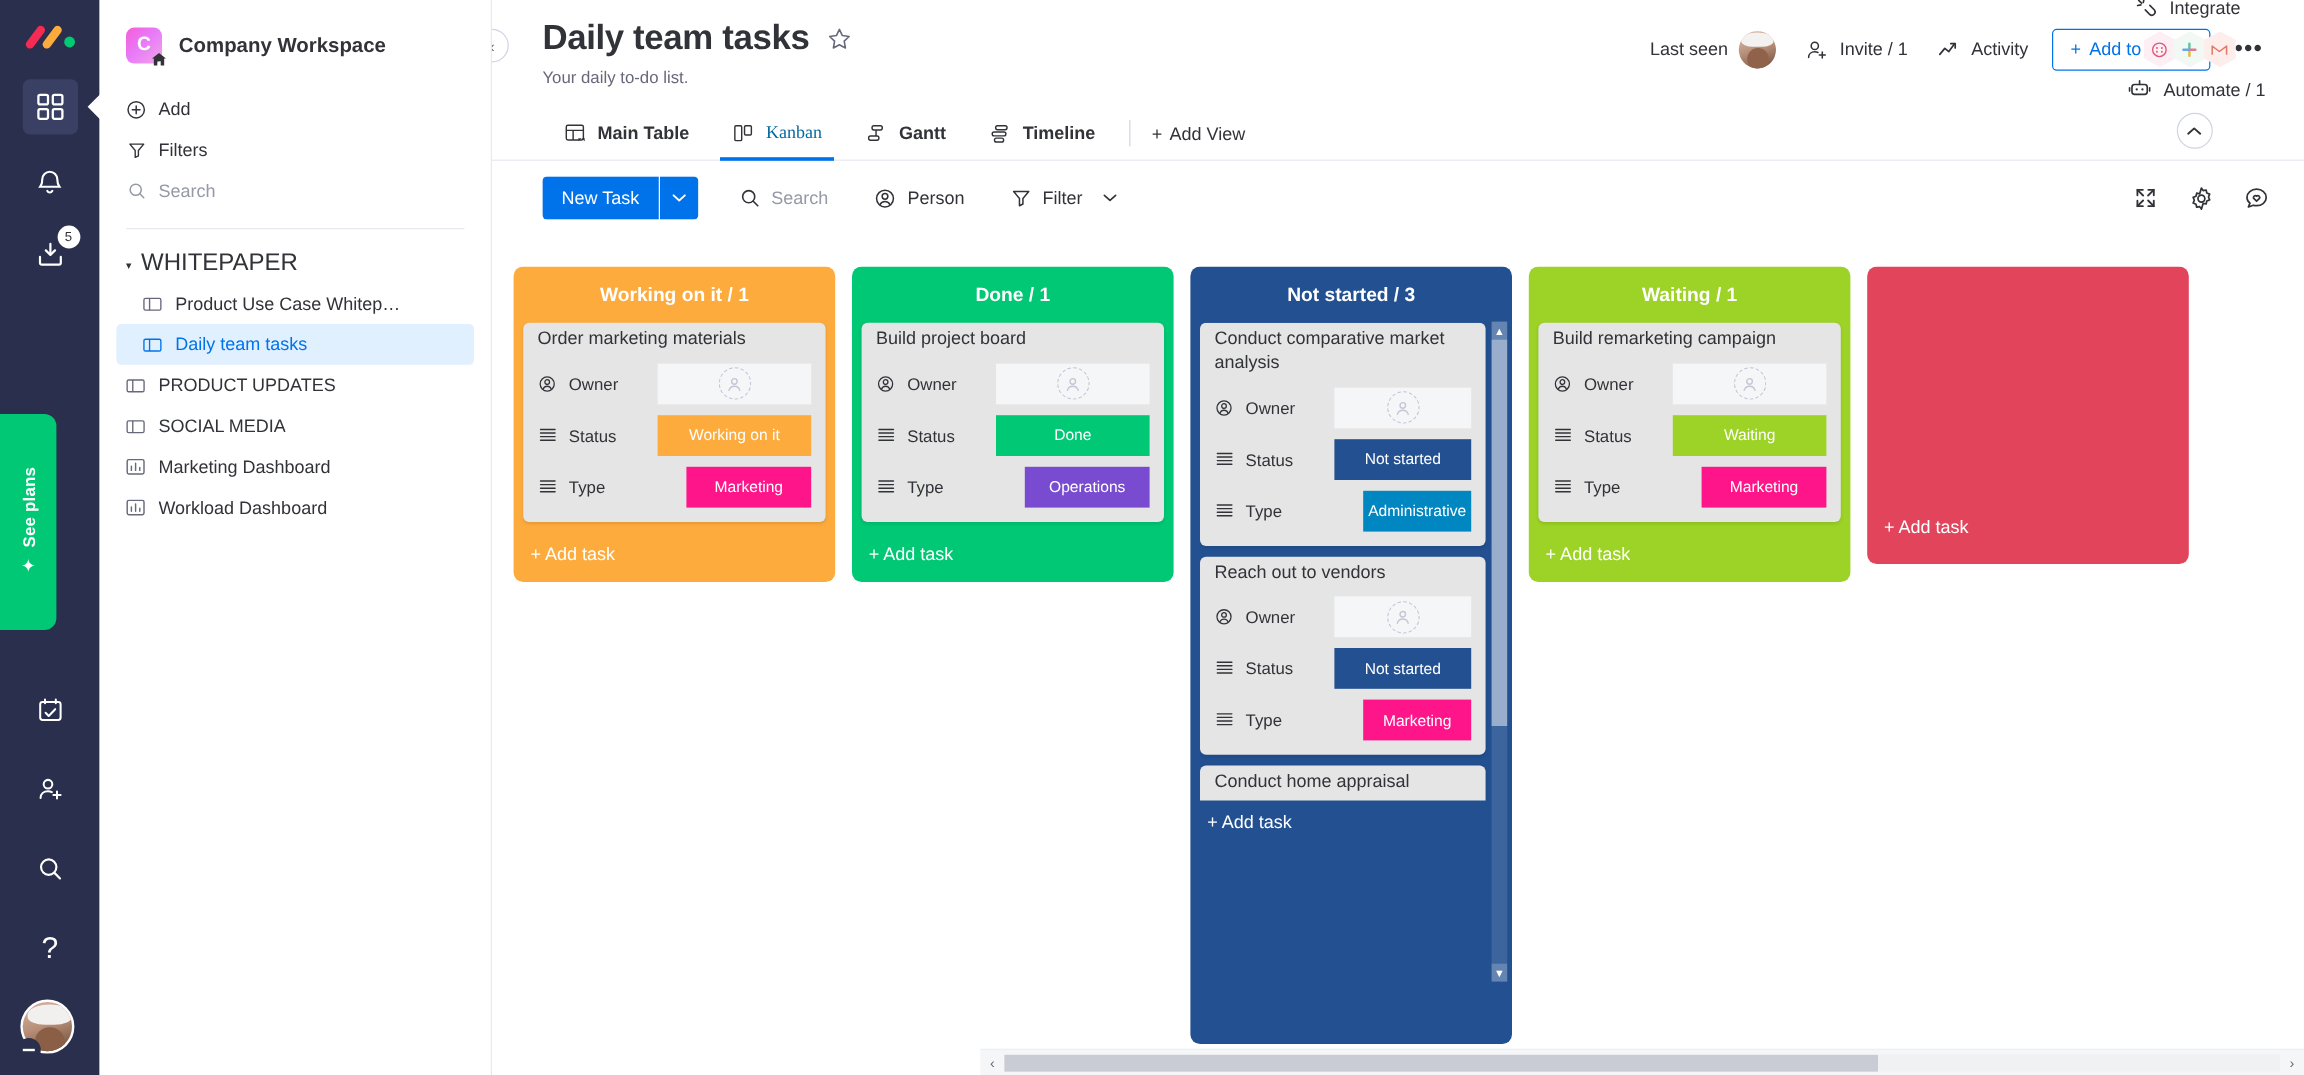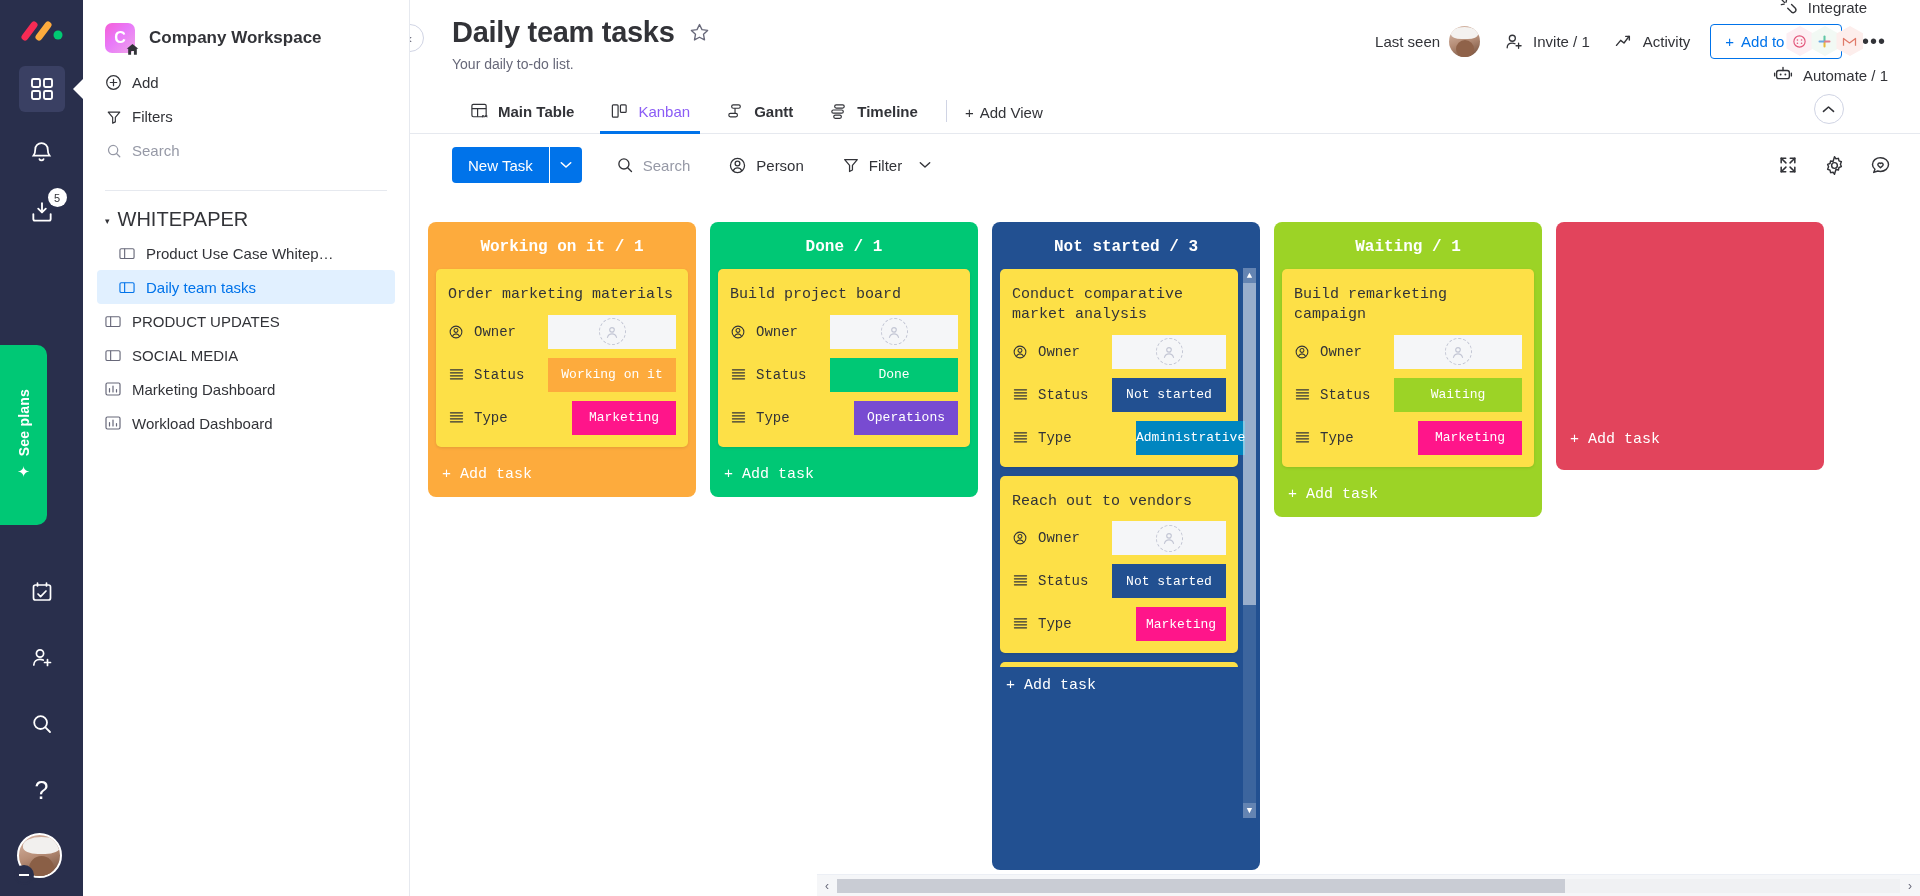--- a/index.html
+++ b/index.html
@@ -81,21 +81,21 @@
     flex: 0 0 30px;
   }
   .ws-home {
     position: absolute; right: -5px; bottom: -4px; width: 16px; height: 16px;
     display:flex; align-items:center; justify-content:center;
   }
   .ws-title { font-size: 17px; font-weight: 700; margin-left: 14px; color: #323338; white-space: nowrap; }
 
   .side-actions { margin-top: 16px; padding: 0 22px; }
   .side-action {
-    display: flex; align-items: flex-start; height: 34px; font-size: 15px;
+    display: flex; align-items: center; height: 34px; font-size: 15px;
     color: #323338; cursor: pointer; gap: 10px;
   }
   .side-action .ico { width: 17px; height: 17px; display:flex; align-items:center; justify-content:center; flex:0 0 17px;}
   .side-action.muted span.lbl { color: #9699a6; }
   .side-sep { margin: 14px 22px 0 22px; border-top: 1px solid #e6e9ef; }
 
   .tree { margin-top: 12px; padding: 0 14px; }
   .tree-group { display: flex; align-items: center; height: 33px; padding-left: 8px; gap: 8px; cursor: pointer; }
   .tree-group .caret { font-size: 9px; color: #323338; transform: translateY(1px); }
   .tree-group .lbl { font-size: 20px; color: #323338; }
@@ -146,21 +146,21 @@
   
   .tabs-row {
     margin-top: 16px; padding: 0 24px 0 42px; height: 46px;
     border-bottom: 1px solid #e6e9ef; display: flex; align-items: flex-end; position: relative;
   }
   .tabs { display: flex; align-items: flex-end; gap: 0; }
   .tab {
     display: flex; align-items: center; gap: 9px; font-size: 15px; color: #323338;
     padding: 0 18px 12px 18px; cursor: pointer; position: relative; font-weight: bold;
   }
-  .tab.active { color: #8b5cf6; font-weight: 400; }
+  .tab.active { color: #0369a1; font-weight: 400; font-family: Liberation Serif, serif; }
   .tab.active::after {
     content: ""; position: absolute; left: 8px; right: 8px; bottom: -1px; height: 3px; background: #0073ea;
   }
   .tab-div { width:1px; height: 22px; background:#d0d4e4; margin: 0 6px 11px 10px; }
   .add-view { display:flex; align-items:center; gap:6px; font-size:15px; color:#323338; padding: 0 12px 12px 12px; cursor:pointer; }
 
   .tabs-right { position: absolute; right: 22px; bottom: 9px; display: flex; align-items: center; gap: 4px; flex-direction: column; }
   .integrate { display:flex; align-items:center; gap:9px; font-size:15px; color:#323338; padding: 5px 8px; cursor:pointer; }
   .hexes { display:flex; align-items:center; gap:0; margin-left: 2px; }
   .hex { width: 27px; height: 30px; display:flex; align-items:center; justify-content:center;
@@ -179,27 +179,27 @@
   }
   .newtask .lbl { background:#0073ea; color:#fff; font-size:15px; padding: 0 16px; height:36px; display:flex; align-items:center; }
   .newtask .sep { width:1px; height:36px; background:rgba(255,255,255,.35); }
   .newtask .cv { background:#0073ea; color:#fff; width:32px; height:36px; display:flex; align-items:center; justify-content:center; font-size:12px; }
   .tb-item { display:flex; align-items:center; gap:9px; font-size:15px; color:#323338; padding: 7px 12px; border-radius:4px; cursor:pointer; }
   .tb-item.ph { color:#9699a6; }
   .tb-right { position:absolute; right: 24px; top: 50%; transform: translateY(-50%); display:flex; align-items:center; gap: 14px; }
   .tb-ico { width: 32px; height: 32px; display:flex; align-items:center; justify-content:center; cursor:pointer; color:#323338; }
 
   
-  .kanban-wrap { position: absolute; left: 0; right: 0; top: 222px; bottom: 26px; overflow: hidden; font-family: Liberation Mono, monospace; }
+  .kanban-wrap { position: absolute; left: 0; right: 0; top: 222px; bottom: 26px; overflow: hidden; }
   .kanban { display: flex; gap: 14px; padding: 0 0 0 18px; height: 100%; align-items: flex-start; }
   .kcol { width: 268px; flex: 0 0 268px; border-radius: 8px; padding: 8px 8px 0 8px; position: relative; display:flex; flex-direction:column; }
   .kcol-head { text-align: center; color: #fff; font-weight: 600; font-size: 16px; padding: 8px 0 13px 0; }
   .kcol-body { position: relative; }
   .kcard {
-    background: #fde047; border-radius: 5px; padding: 16px 12px 12px 12px; margin-bottom: 9px;
+    background: #e5e5e5; border-radius: 5px; padding: 4px 12px 12px 12px; margin-bottom: 9px;
     box-shadow: 0 1px 3px rgba(0,0,0,.10); cursor: pointer;
   }
   .kcard-title { font-size: 15px; color: #323338; line-height: 1.32; margin-bottom: 10px; }
   .krow { display: grid; grid-template-columns: 100px 1fr; align-items: center; height: 34px; margin-bottom: 9px; }
   .krow:last-child { margin-bottom: 0; gap: 24px; }
   .kfield { display: flex; align-items: center; gap: 10px; font-size: 14px; color: #323338; }
   .kfield .ico { width:16px; height:16px; display:flex; align-items:center; justify-content:center; flex:0 0 16px; }
   .kval { height: 34px; display:flex; align-items:center; justify-content:center; font-size: 13px; color:#fff; font-weight: 500; }
   .kval.empty { background: #f5f6f8; }
   .person-ico { width: 27px; height: 27px; border-radius:50%; border: 1.4px dashed #c3c6d4; display:flex; align-items:center; justify-content:center; }

